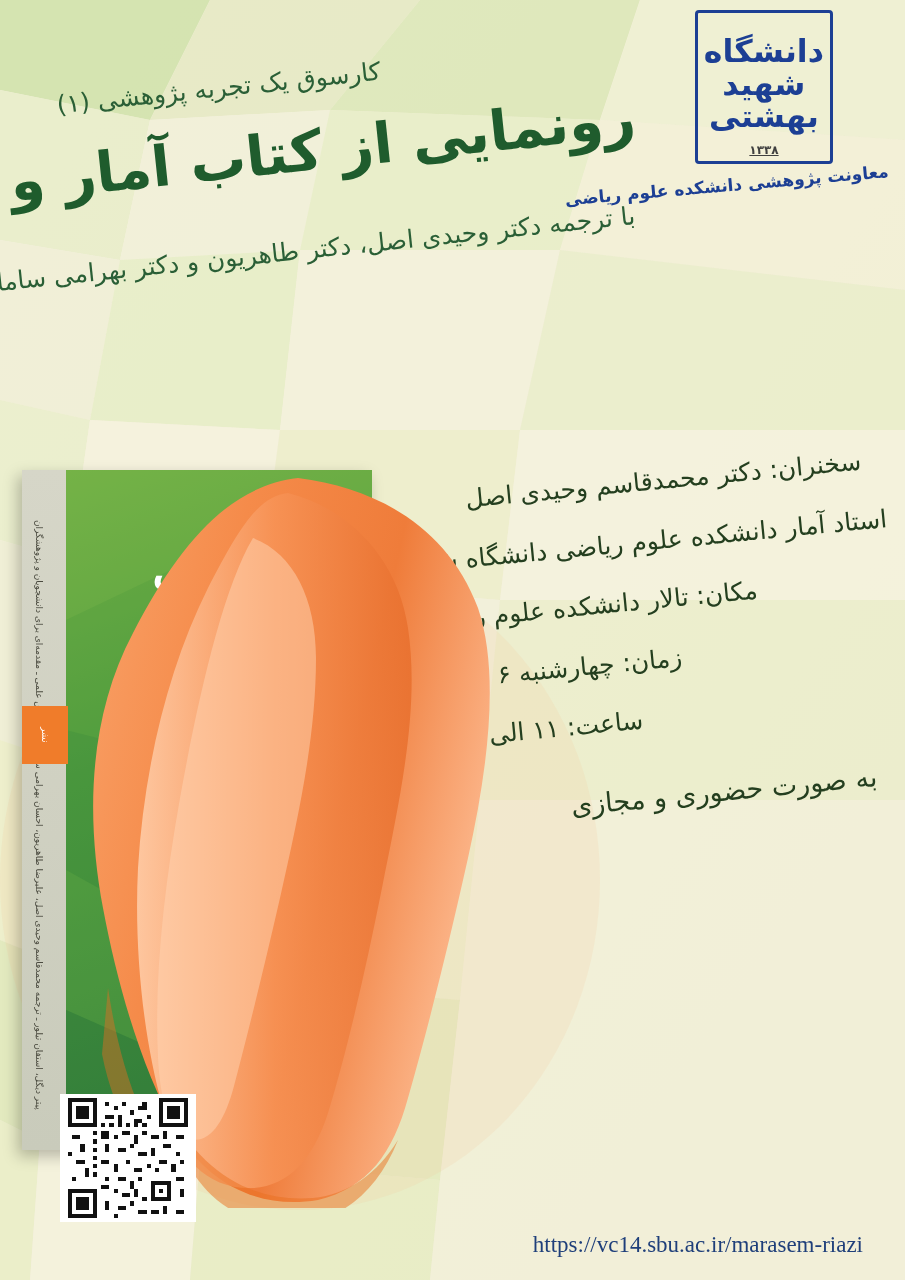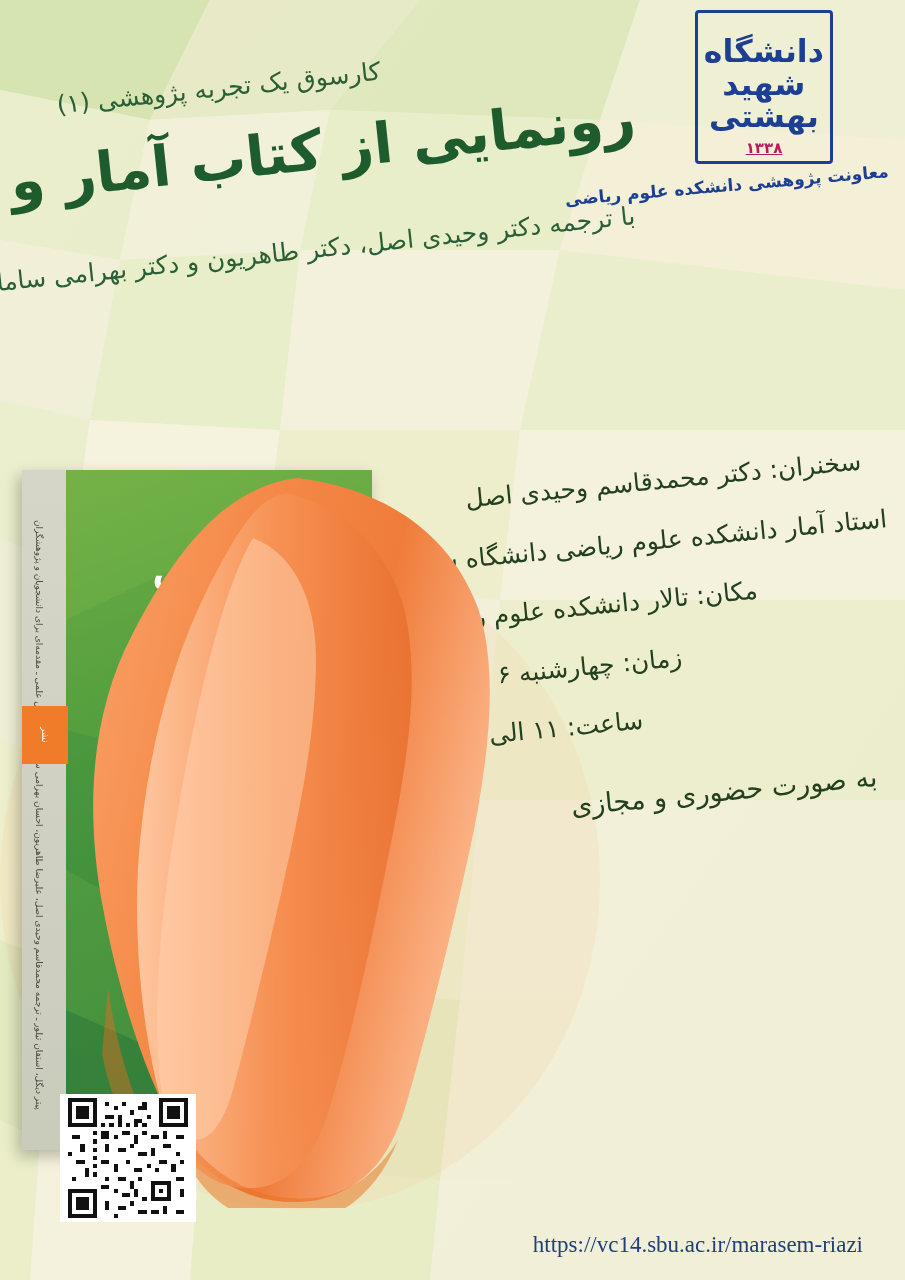--- a/index.html
+++ b/index.html
@@ -63,22 +63,22 @@
     transform: scaleX(1.02);
     letter-spacing: -1px;
     text-align: center;
     padding-bottom: 6px;
   }
   .logo-mark .year {
     position: absolute;
     bottom: 4px;
     left: 0;
     right: 0;
-    font-size: 15px;
-    color: #be185d;
+    font-size: 12px;
+    color: #404040;
     font-weight: bold;
     letter-spacing: 1px;
     text-decoration: underline;
   }
   .logo-caption {
     margin-top: 8px;
     color: #1c3f94;
     font-size: 17px;
     font-weight: bold;
     transform: rotate(-5deg);

